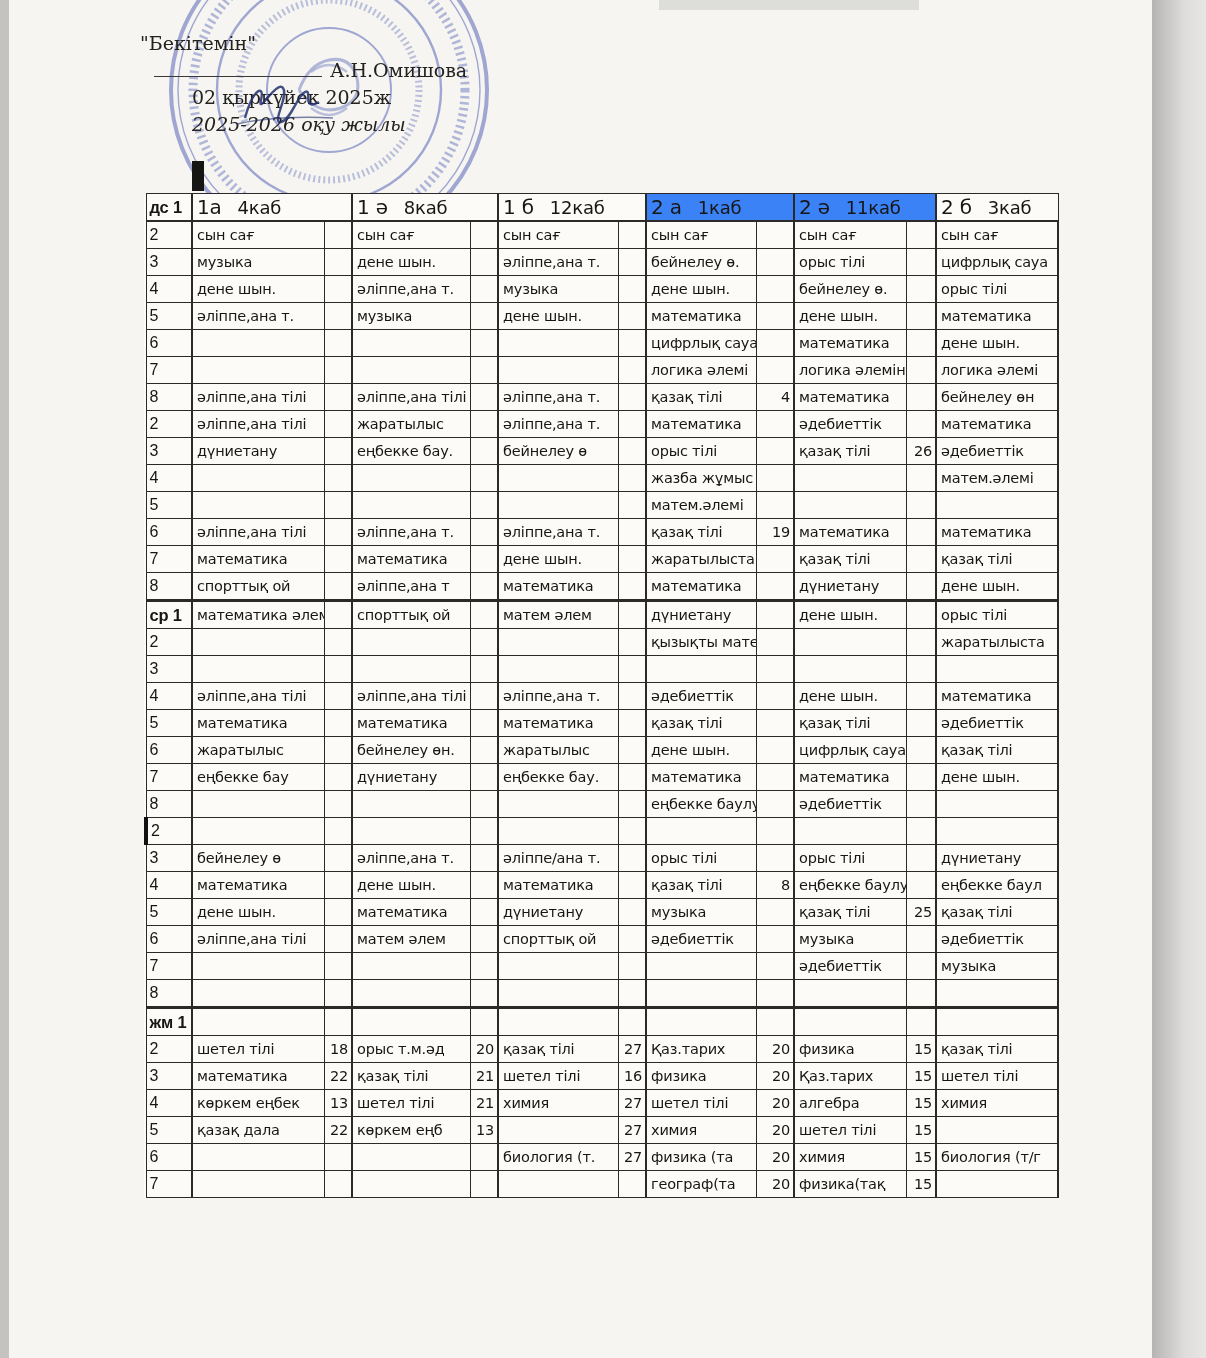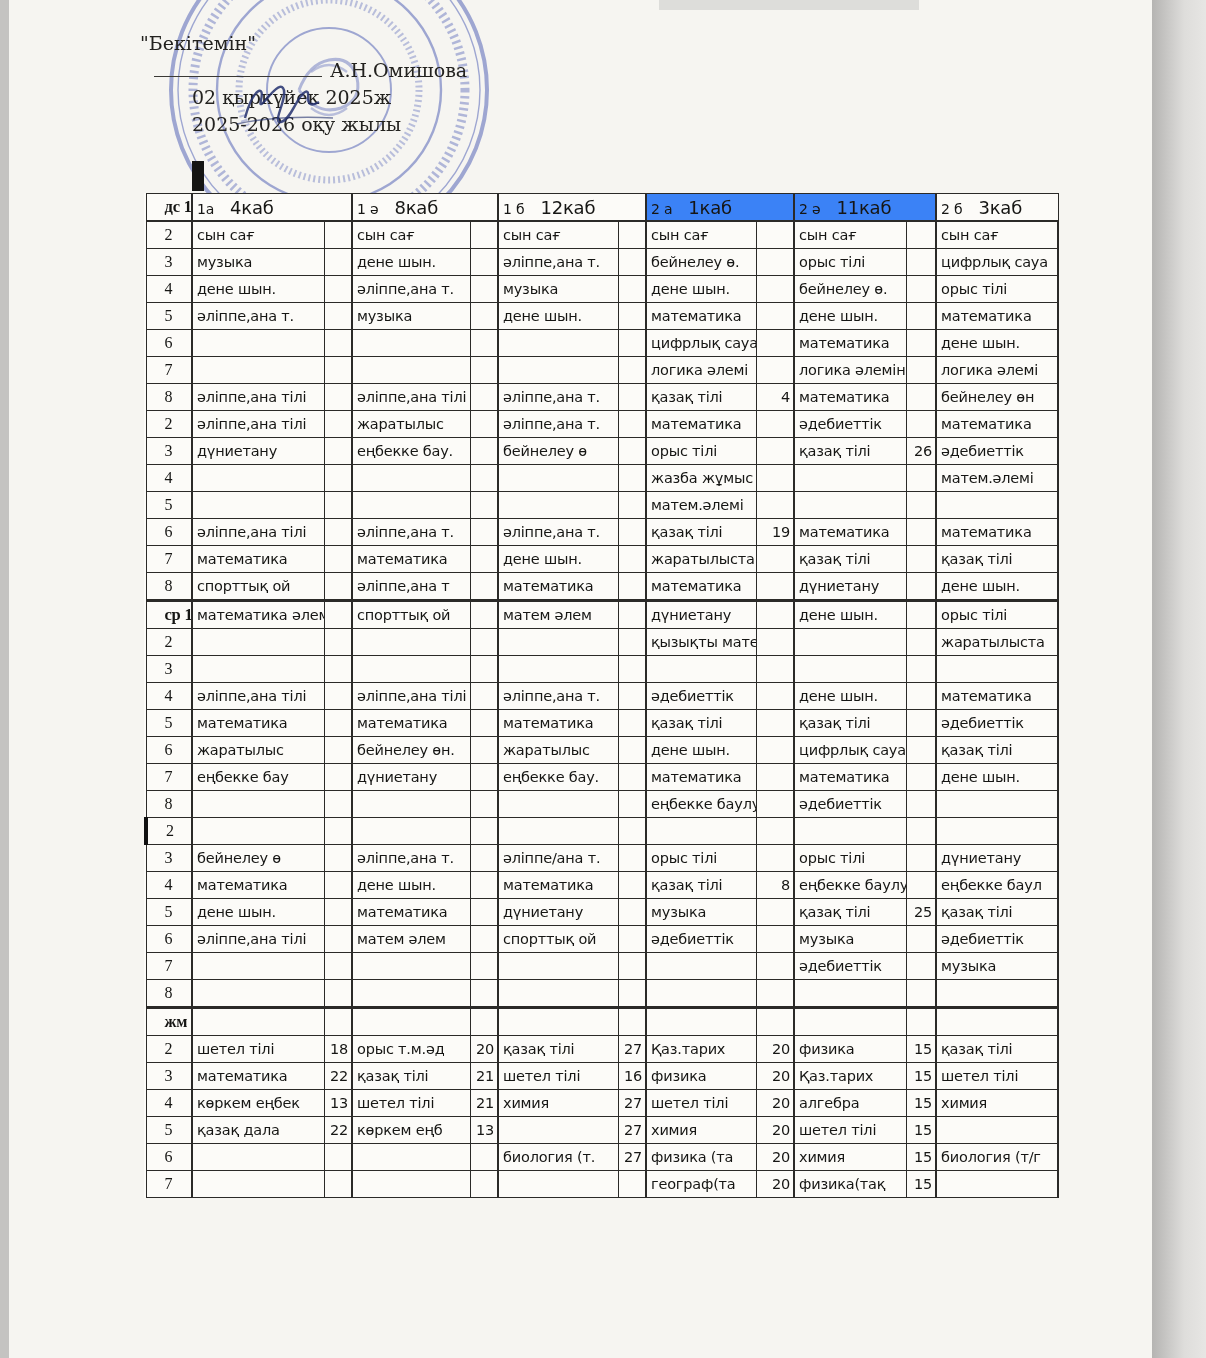--- a/index.html
+++ b/index.html
@@ -11,40 +11,40 @@
   .edge-left{position:absolute;left:0;top:0;width:9px;height:1358px;background:#c4c3c1;}
   .top-shadow{position:absolute;left:650px;top:0;width:260px;height:10px;background:#c9c8c6;opacity:.55;}
 
   
   #hdr{position:absolute;left:131px;top:30px;font-family:"DejaVu Serif","Liberation Serif",serif;
        font-size:19px;color:#23221f;line-height:27px;white-space:nowrap;}
   #hdr .l2{margin-left:14px;}
   #hdr .l3{margin-left:14px;position:relative;}
   #hdr .sigline{display:inline-block;width:168px;border-bottom:1.6px solid #3a3935;height:17px;margin-right:8px;}
   #hdr .l4{margin-left:52px;}
-  #hdr .l5{margin-left:52px;}
+  #hdr .l5{margin-left:52px;font-style:italic;}
 
   
   #stamp{position:absolute;left:152px;top:-78px;width:336px;height:336px;opacity:.55;pointer-events:none;}
   #sig{position:absolute;left:222px;top:78px;width:110px;height:52px;}
 
   
   .blackbar{position:absolute;left:183px;top:161px;width:12px;height:30px;background:#151513;}
 
   
   table{border-collapse:collapse;table-layout:fixed;position:absolute;left:135px;top:193px;
         width:912px;background:#fcfbf8;}
   td,th{border:1.4px solid #2b2a28;overflow:hidden;white-space:nowrap;height:26px;
         padding:0 2px 0 4px;font-size:14.5px;letter-spacing:-0.2px;color:#161614;
         font-weight:normal;text-align:left;vertical-align:middle;}
-  th.clsh .cl{font-size:14px;}
+  th.clsh .cl{font-size:20px;}
   th.clsh .room{font-size:18px;margin-left:16px;}
   th{border-bottom-width:2.6px;}
   .gray{background:#3b82f6;}
-  .pcell{font-family:Liberation Serif, serif;font-size:16px;padding-left:18px;}
+  .pcell{font-family:Liberation Sans, sans-serif;font-size:16px;padding-left:3px;}
   .pcell.sec{font-weight:bold;font-size:16.5px;}
   .hours{text-align:right;padding:0 3px 0 1px;}
   .grp{border-left-width:2.2px;}
   tr td:last-child{border-right-width:2.2px;}
   tr.sec-top td{border-top-width:3px;}
   tr.bs-row td:first-child{border-left:4.5px solid #111;}
 </style>
 </head>
 <body>
 

